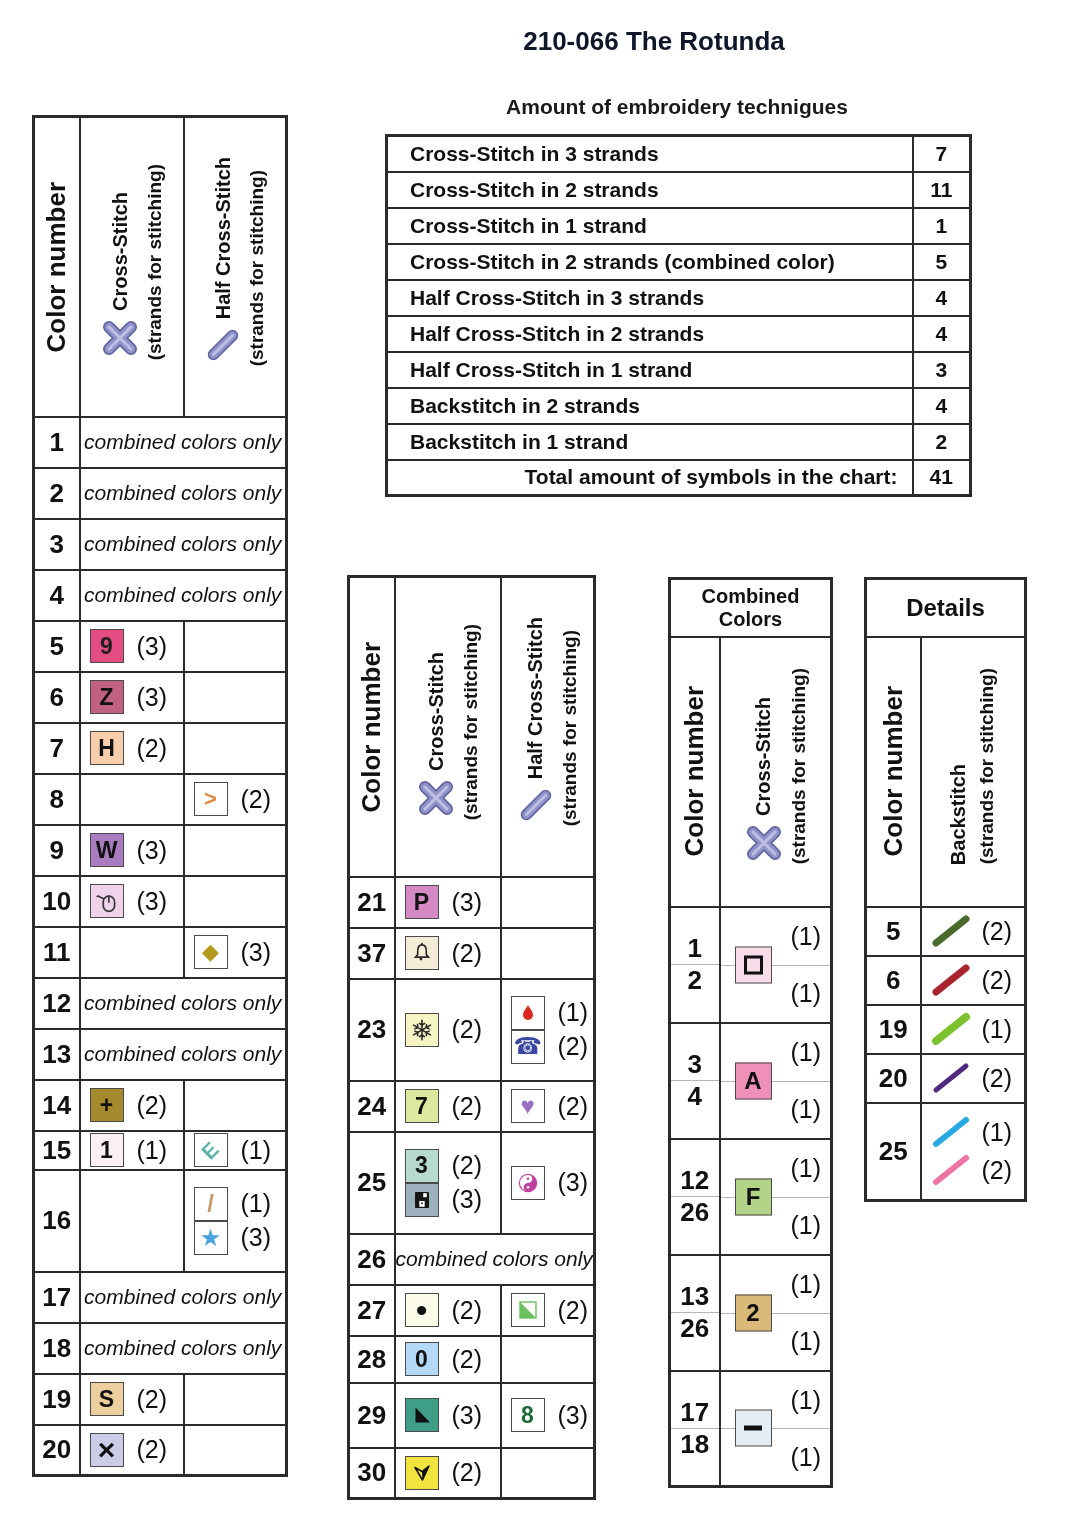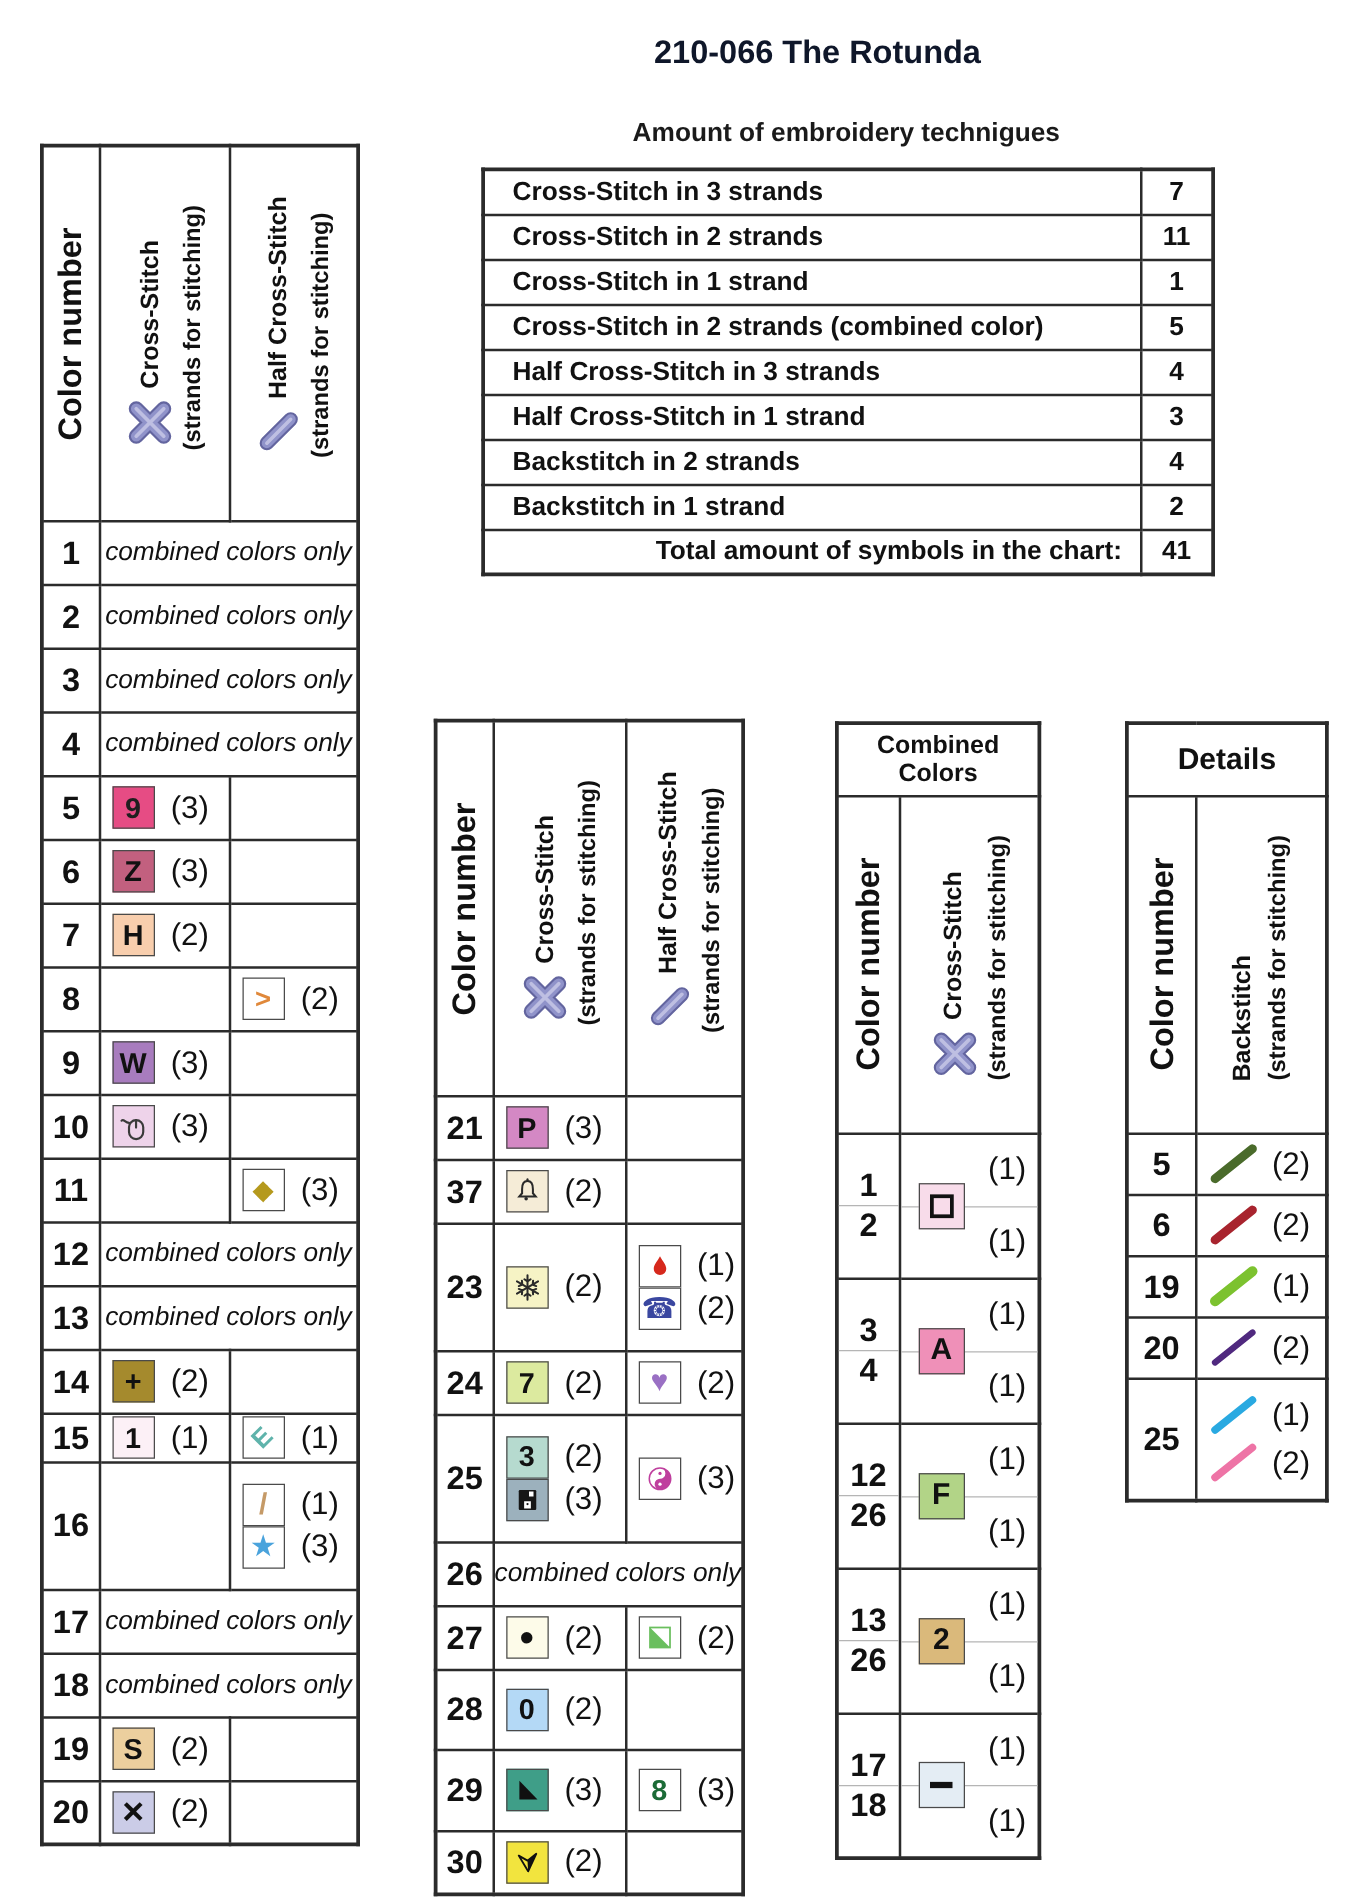--- a/index.html
+++ b/index.html
@@ -99,20 +99,24 @@
     <tr style="height:36px">
           <td class="lbl">Cross-Stitch in 1 strand</td>
           <td class="val">1</td>
         </tr>
     <tr style="height:36px">
           <td class="lbl">Cross-Stitch in 2 strands (combined color)</td>
           <td class="val">5</td>
         </tr>
     <tr style="height:36px">
           <td class="lbl">Half Cross-Stitch in 3 strands</td>
+          <td class="val">4</td>
+        </tr>
+    <tr style="height:36px">
+          <td class="lbl">Half Cross-Stitch in 2 strands</td>
           <td class="val">4</td>
         </tr>
     <tr style="height:36px">
           <td class="lbl">Half Cross-Stitch in 1 strand</td>
           <td class="val">3</td>
         </tr>
     <tr style="height:36px">
           <td class="lbl">Backstitch in 2 strands</td>
           <td class="val">4</td>
         </tr>
@@ -517,21 +521,21 @@
               <span class="sbox" style="background-color: rgb(255, 255, 255);">
         <svg width="24" height="24" viewBox="0 0 24 24" style="color: rgb(106, 191, 94);">
           <rect x="4" y="4" width="16" height="16" fill="#ffffff" stroke="currentColor" stroke-width="1.4"></rect>
           <polygon points="4,4 4,20 20,20" fill="currentColor"></polygon>
         </svg>
       </span>
               <span class="scount">(2)</span>
             </div>
           </td>
     </tr>
-    <tr style="height:64px">
+    <tr style="height:47px">
       <td class="numcell">28</td>
       <td>
             <div class="symrow">
               <span class="sbox" style="background-color: rgb(180, 217, 246); color: rgb(17, 17, 17);">0</span>
               <span class="scount">(2)</span>
             </div>
           </td>
       <td></td>
     </tr>
     <tr style="height:65px">
@@ -665,21 +669,21 @@
         <span class="scount cc-count-top">(1)</span>
         <span class="scount cc-count-bot">(1)</span>
         <span class="sbox cc-box" style="background-color: rgb(228, 237, 244);">
           <span class="cc-ico-minus" style="background-color: rgb(17, 17, 17);"></span>
         </span>
       </td>
     </tr>
   </tbody>
     </table>
 
-  <table class="abs" style="left:900px;top:577px;width:160px">
+  <table class="abs" style="left:864px;top:577px;width:160px">
     <colgroup>
         <col style="width:55px">
         <col style="width:105px">
       </colgroup>
     <tbody>
         <tr style="height:58px">
       <th colspan="2" class="dt-title">Details</th>
     </tr>
     <tr style="height:270px">
       <th class="cn-cell">

